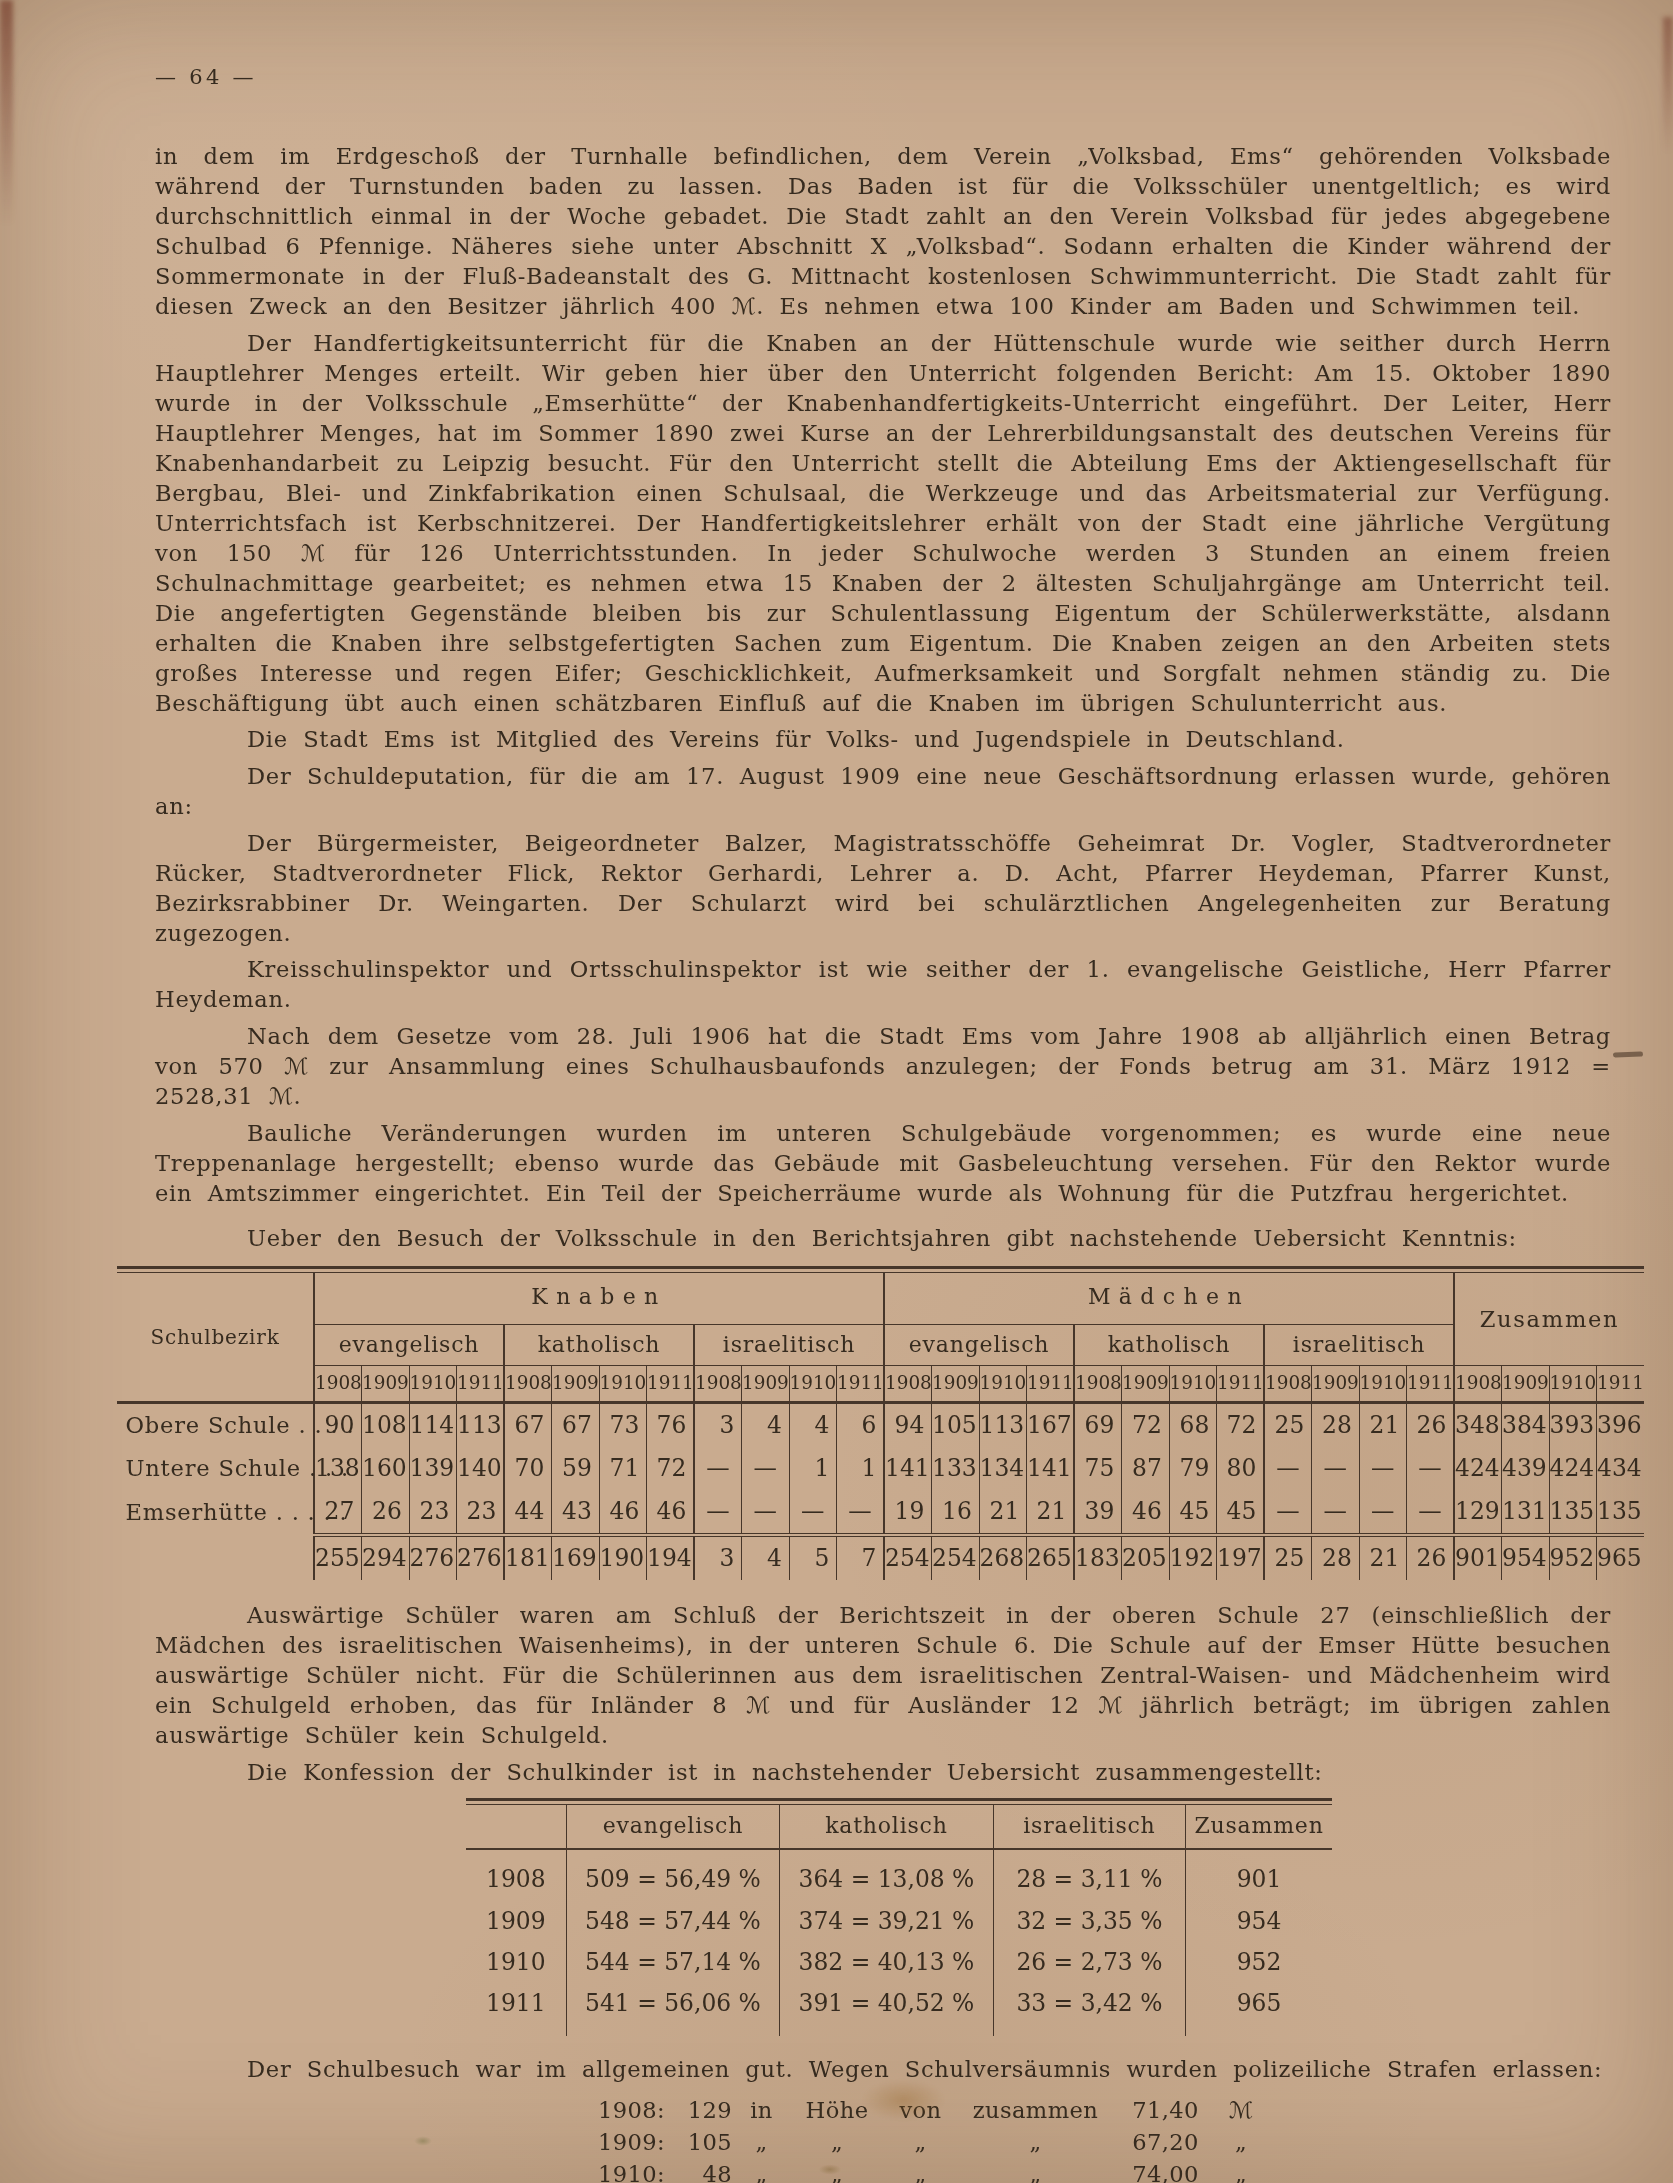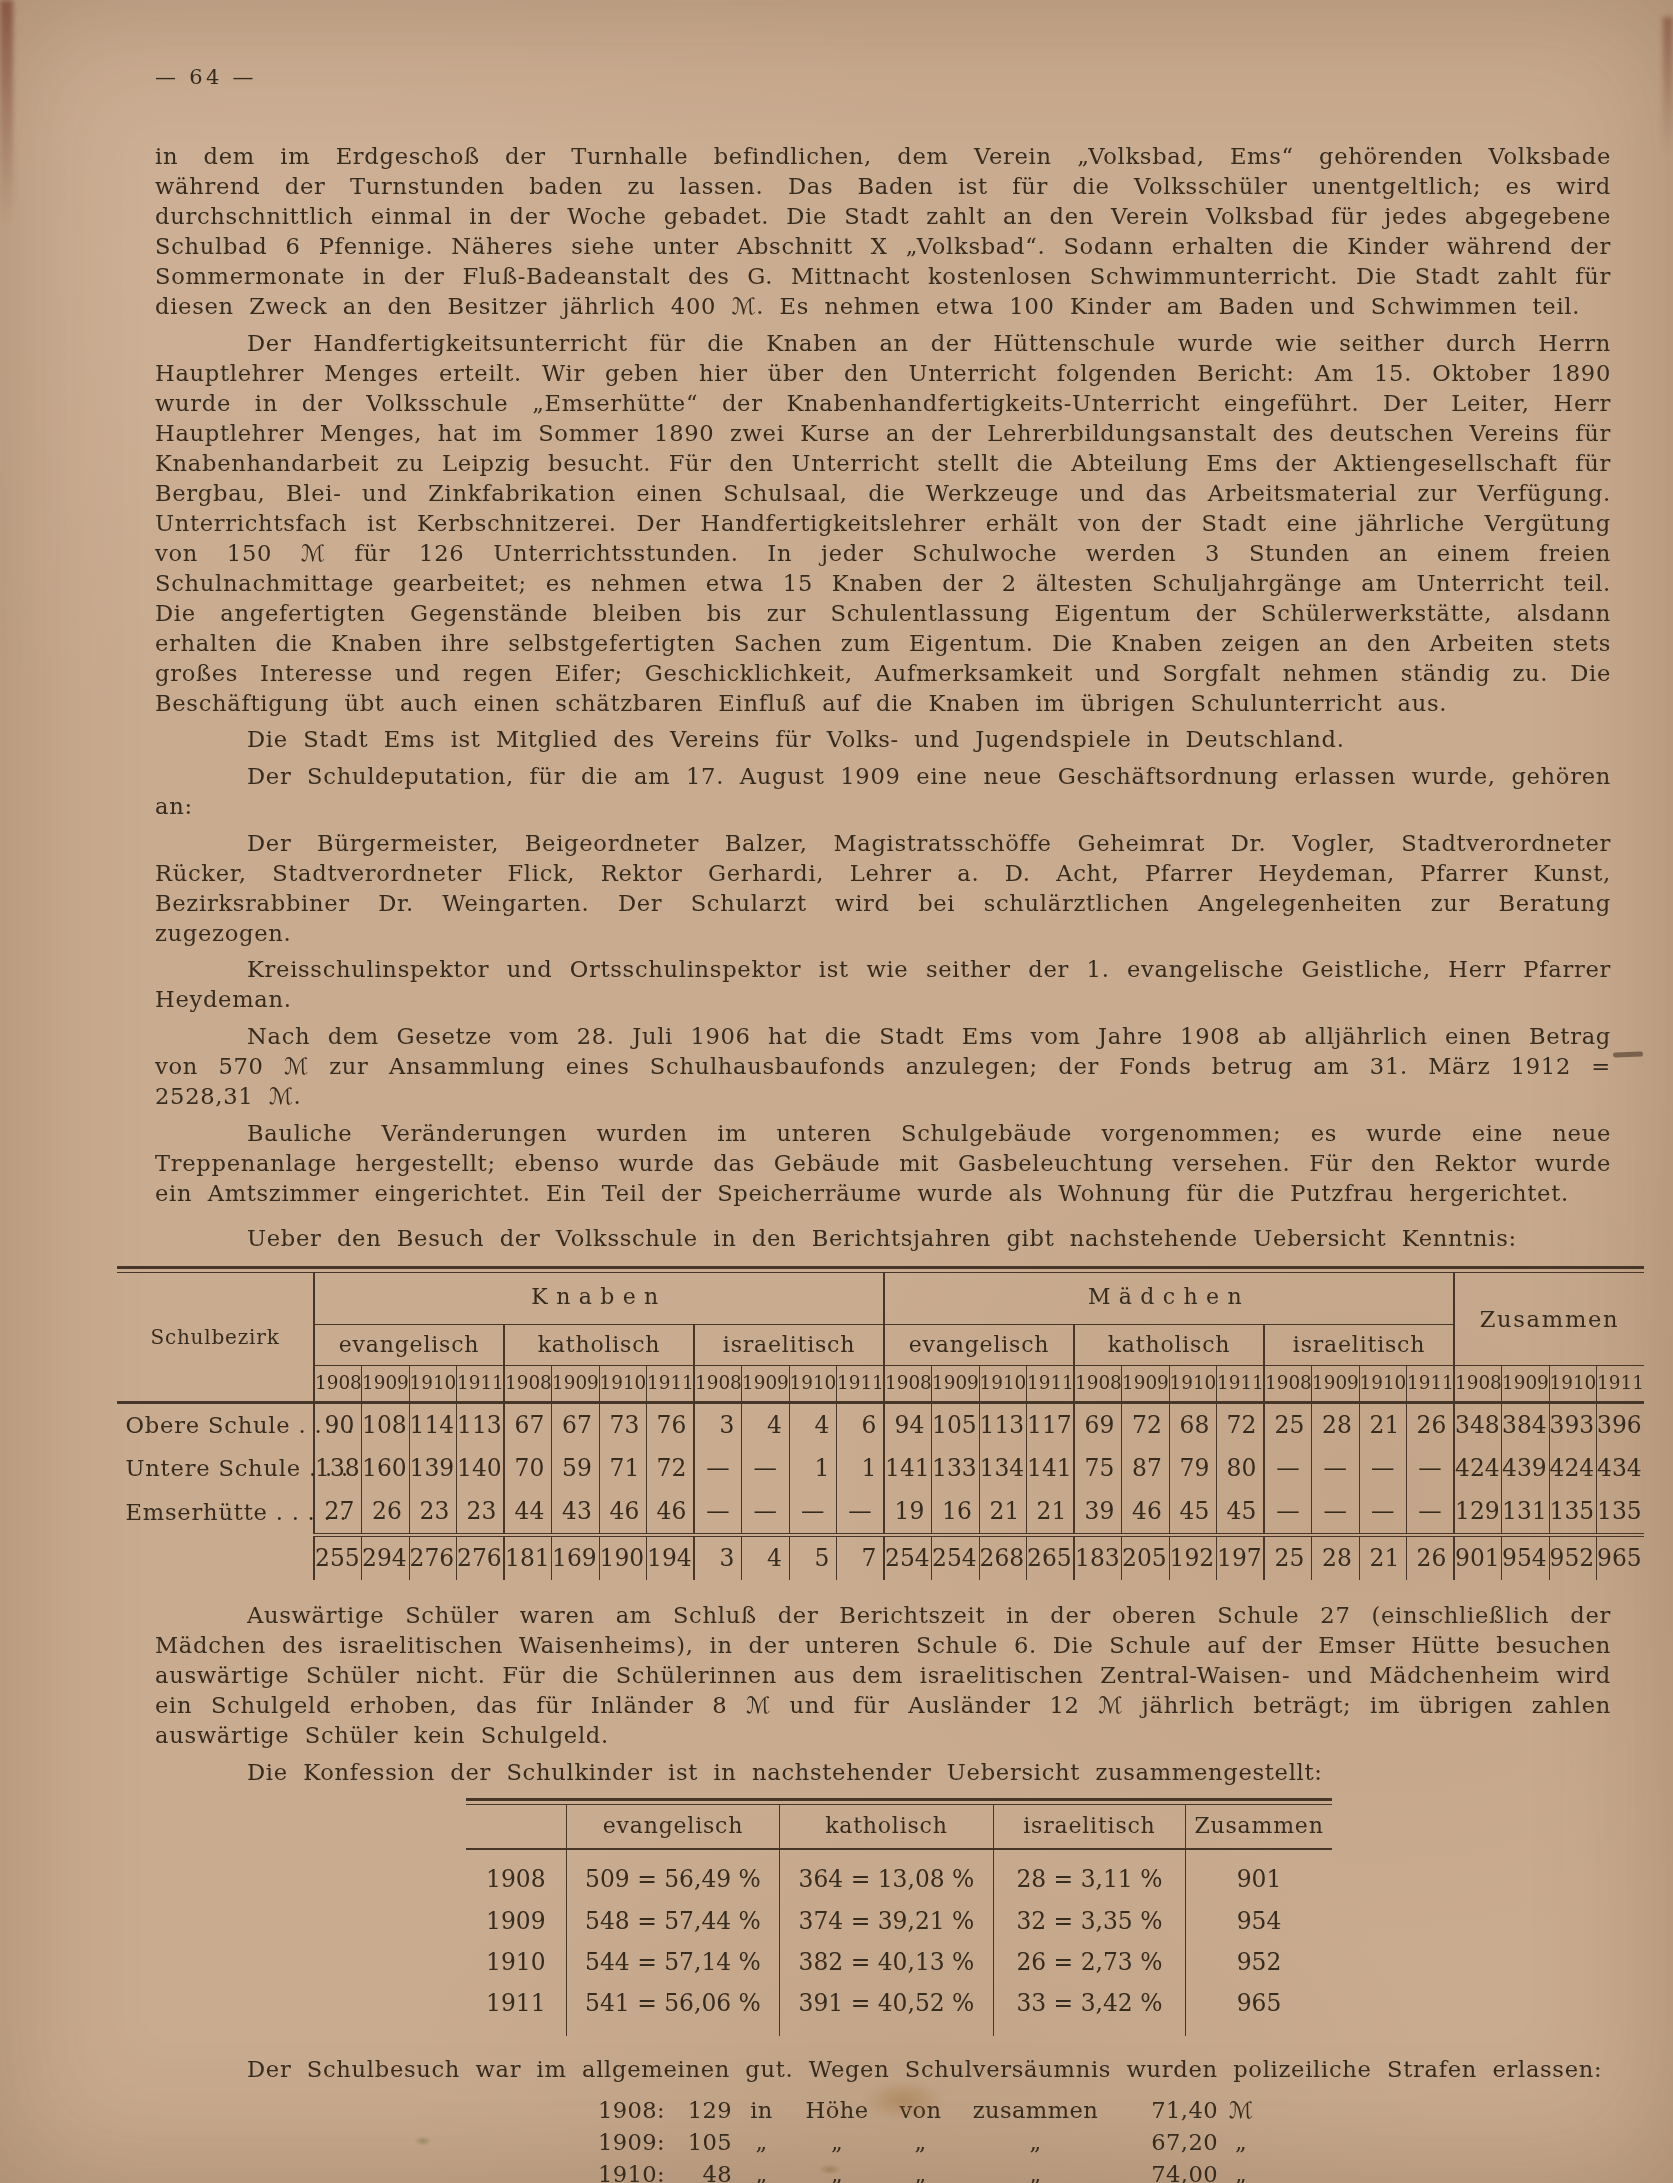--- a/index.html
+++ b/index.html
@@ -86,21 +86,21 @@
   
   .fines{margin-left:422px;}
   .fines-row{
     display:grid;
     grid-template-columns:88px 67px 59px 92px 75px 155px 105px 46px;
     line-height:32px;font-size:22.6px;letter-spacing:0.4px;
   }
   .fines-row span{text-align:center;}
   .fines-row span.fy{text-align:right;}
   .fines-row span.fc{text-align:right;}
-  .fines-row span.fa{text-align:right;}
+  .fines-row span.fa{}
 
   
   .artifact{position:absolute;pointer-events:none;}
   .stain-bottom{
     left:849px;top:2073px;width:109px;height:54px;border-radius:50%;
     background:radial-gradient(closest-side, rgba(146,96,34,0.34), rgba(146,96,34,0) 75%);
     filter:blur(1.7px);
   }
   .speck-1{
     left:412px;top:2135px;width:22px;height:11.7px;border-radius:50%;
@@ -232,21 +232,21 @@
             <td class="num sep-thin">67</td>
             <td class="num sep-thin">73</td>
             <td class="num sep-thin">76</td>
             <td class="num sep-group">3</td>
             <td class="num sep-thin">4</td>
             <td class="num sep-thin">4</td>
             <td class="num sep-thin">6</td>
             <td class="num sep-major">94</td>
             <td class="num sep-thin">105</td>
             <td class="num sep-thin">113</td>
-            <td class="num sep-thin">117</td>
+            <td class="num sep-thin">167</td>
             <td class="num sep-group">69</td>
             <td class="num sep-thin">72</td>
             <td class="num sep-thin">68</td>
             <td class="num sep-thin">72</td>
             <td class="num sep-group">25</td>
             <td class="num sep-thin">28</td>
             <td class="num sep-thin">21</td>
             <td class="num sep-thin">26</td>
             <td class="num sep-major">348</td>
             <td class="num sep-thin">384</td>

